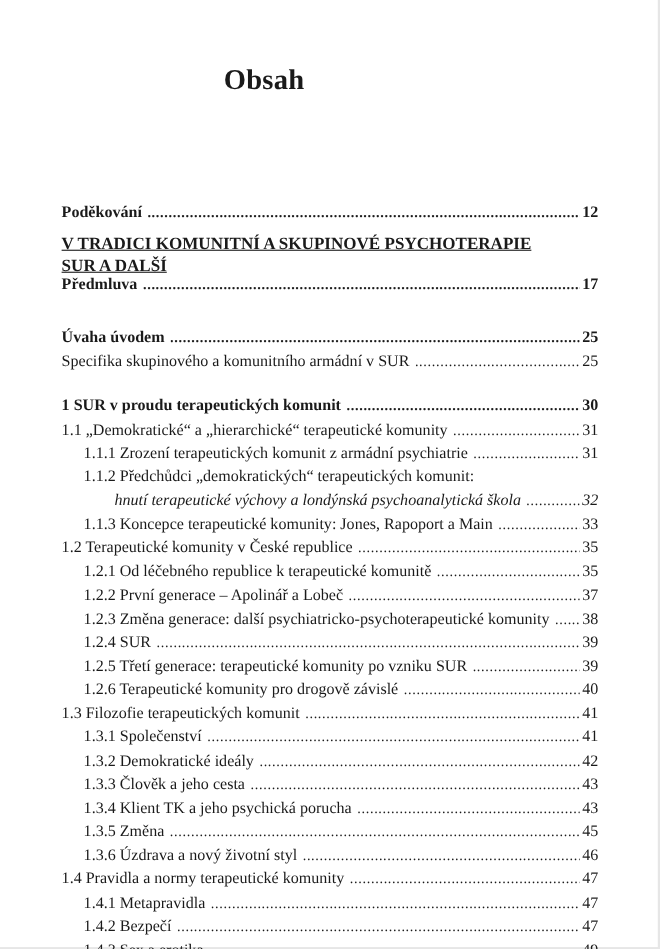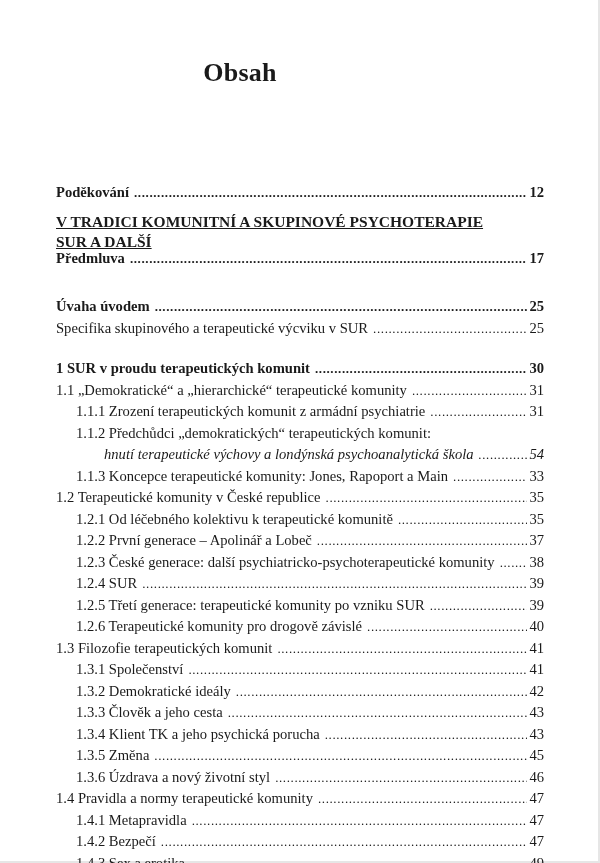--- a/index.html
+++ b/index.html
@@ -75,21 +75,21 @@
     <div class="section-heading">SUR A DALŠÍ</div>
   </div>
 
   <div class="toc" style="top:252px;">
     <div class="row bold">
       <span class="label">Úvaha úvodem</span>
       <span class="dots"></span>
       <span class="page-num">25</span>
     </div>
     <div class="row">
-      <span class="label">Specifika skupinového a terapeutické výcviku v SUR</span>
+      <span class="label">Specifika skupinového a komunitního armádní v SUR</span>
       <span class="dots"></span>
       <span class="page-num">25</span>
     </div>
   </div>
 
   <div class="toc" style="top:314px;">
     <div class="row bold">
       <span class="label">1 SUR v proudu terapeutických komunit</span>
       <span class="dots"></span>
       <span class="page-num">30</span>
@@ -104,45 +104,45 @@
       <span class="label">1.1.1 Zrození terapeutických komunit z armádní psychiatrie</span>
       <span class="dots"></span>
       <span class="page-num">31</span>
     </div>
     <div class="row lvl2">
       <span class="label">1.1.2 Předchůdci „demokratických“ terapeutických komunit:</span>
     </div>
     <div class="row lvl2b">
       <span class="label">hnutí terapeutické výchovy a londýnská psychoanalytická škola</span>
       <span class="dots"></span>
-      <span class="page-num">54</span>
+      <span class="page-num">32</span>
     </div>
     <div class="row lvl2">
       <span class="label">1.1.3 Koncepce terapeutické komunity: Jones, Rapoport a Main</span>
       <span class="dots"></span>
       <span class="page-num">33</span>
     </div>
 
     <div class="row">
       <span class="label">1.2 Terapeutické komunity v České republice</span>
       <span class="dots"></span>
       <span class="page-num">35</span>
     </div>
     <div class="row lvl2">
-      <span class="label">1.2.1 Od léčebného kolektivu k terapeutické komunitě</span>
+      <span class="label">1.2.1 Od léčebného republice k terapeutické komunitě</span>
       <span class="dots"></span>
       <span class="page-num">35</span>
     </div>
     <div class="row lvl2">
       <span class="label">1.2.2 První generace – Apolinář a Lobeč</span>
       <span class="dots"></span>
       <span class="page-num">37</span>
     </div>
     <div class="row lvl2">
-      <span class="label">1.2.3 České generace: další psychiatricko-psychoterapeutické komunity</span>
+      <span class="label">1.2.3 Změna generace: další psychiatricko-psychoterapeutické komunity</span>
       <span class="dots"></span>
       <span class="page-num">38</span>
     </div>
     <div class="row lvl2">
       <span class="label">1.2.4 SUR</span>
       <span class="dots"></span>
       <span class="page-num">39</span>
     </div>
     <div class="row lvl2">
       <span class="label">1.2.5 Třetí generace: terapeutické komunity po vzniku SUR</span>

